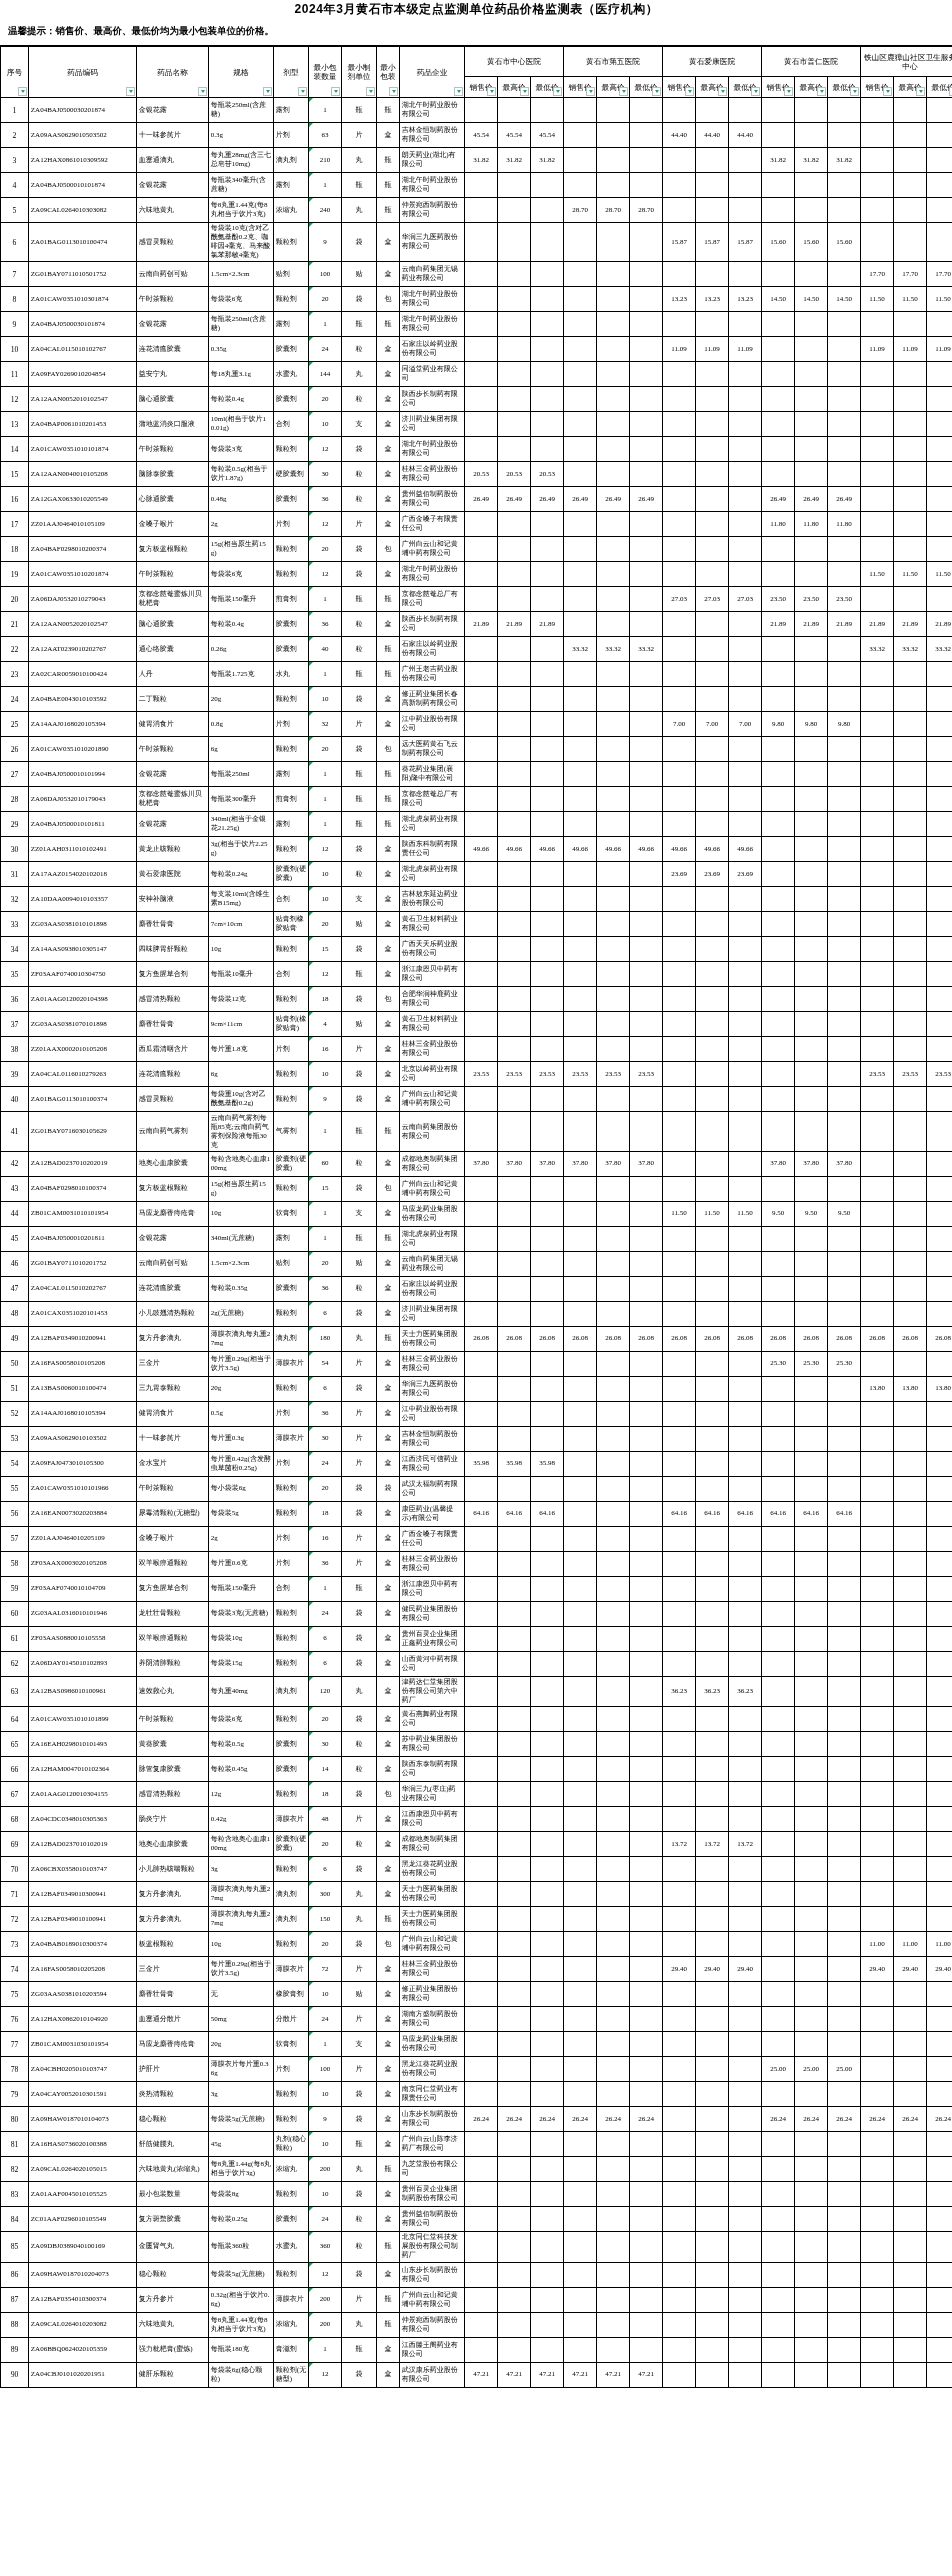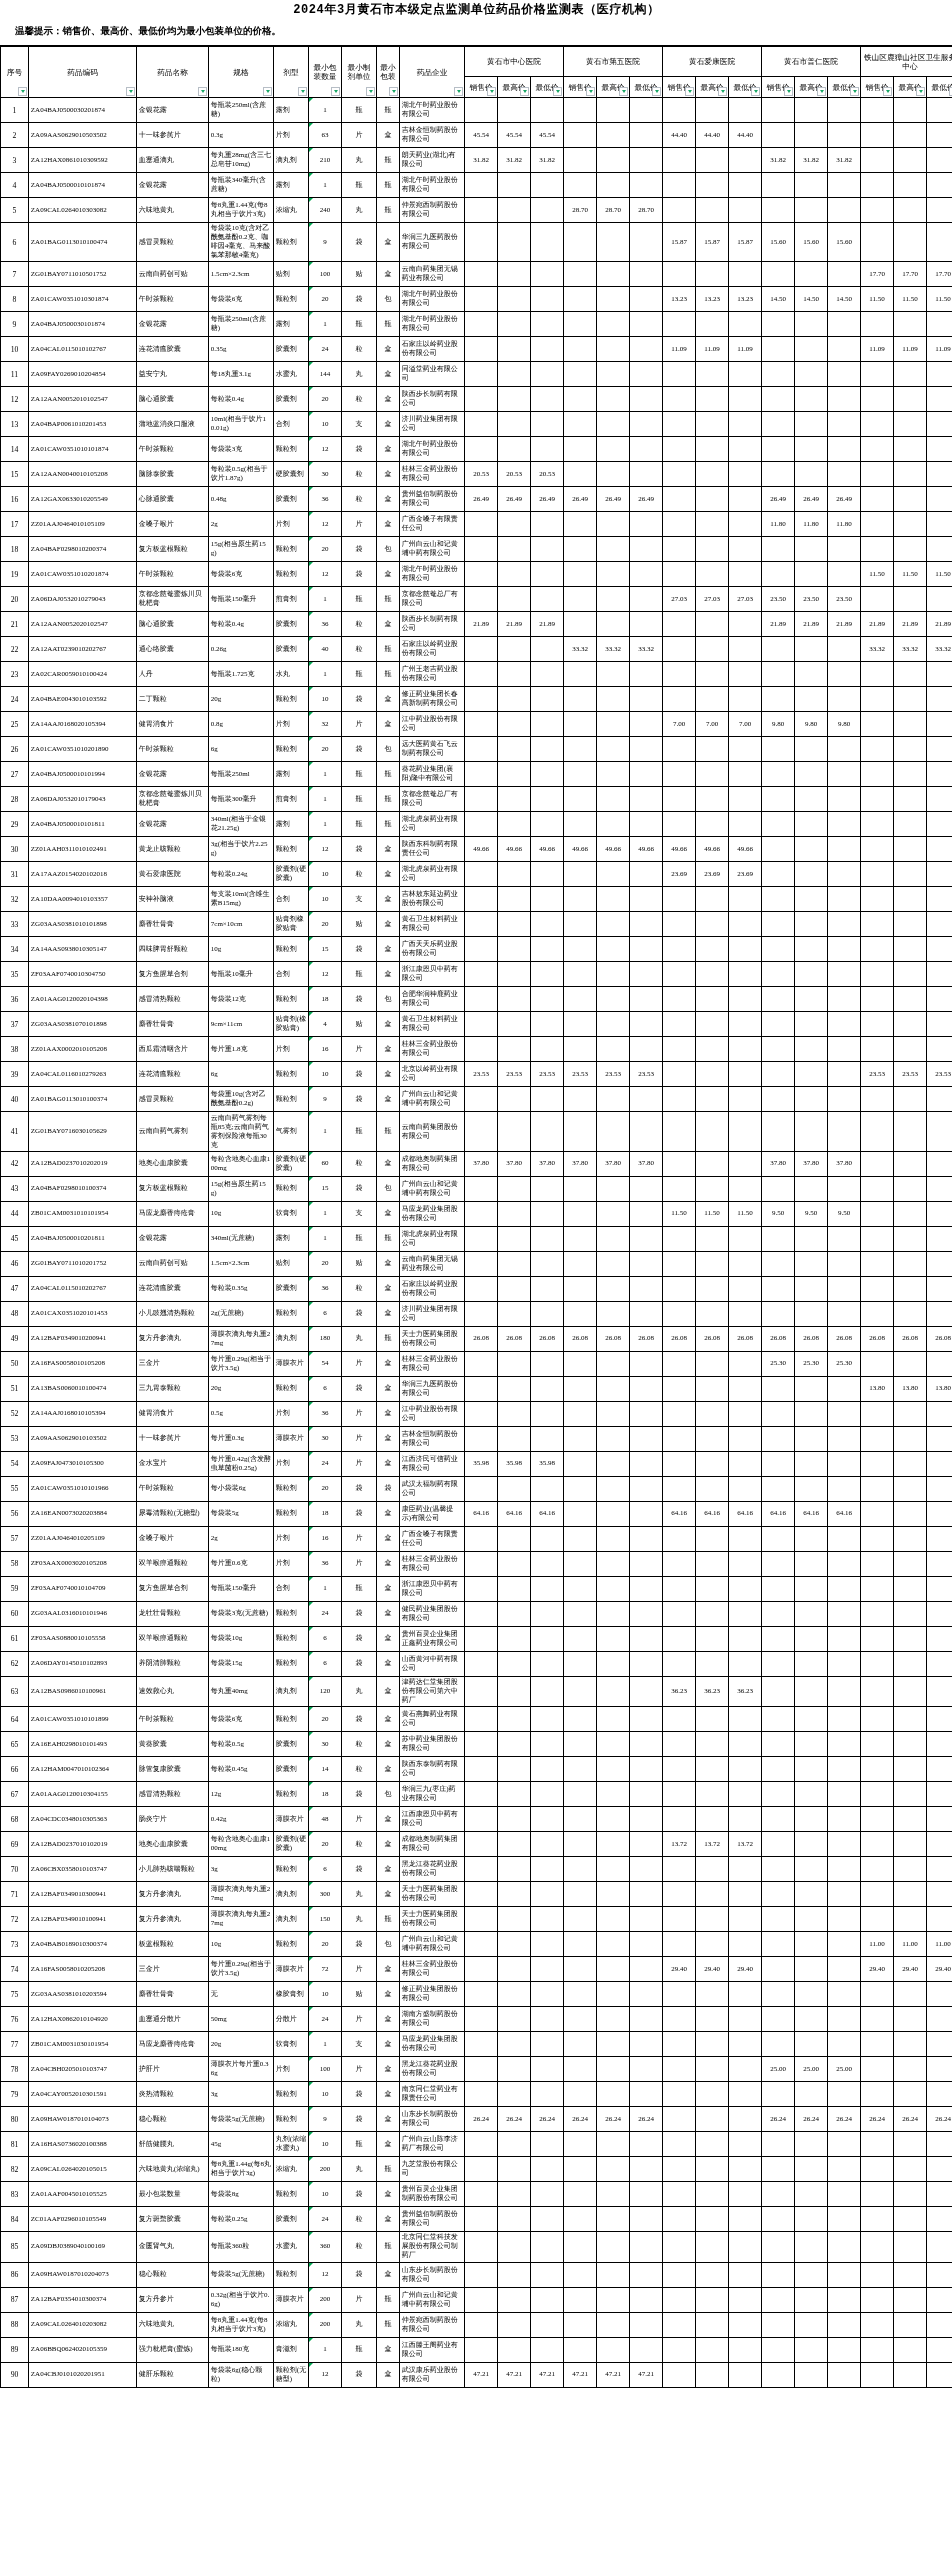--- a/index.html
+++ b/index.html
@@ -1,20 +1,20 @@
 <!DOCTYPE html>
 <html style="font-size:9.5px"><head>
 <meta charset="utf-8">
 <style>
   html,body{margin:0;padding:0;background:#fff;}
   body{width:953px;font-family:"Liberation Sans",sans-serif;color:#000;}
   .title-row{height:18px;display:flex;align-items:center;justify-content:center;
-    font-family:Liberation Mono, monospace;font-weight:bold;font-size:12px;letter-spacing:0.6px;}
+    font-family:Liberation Sans, sans-serif;font-weight:bold;font-size:12px;letter-spacing:0.6px;}
   .note-row{height:28px;display:flex;align-items:center;font-weight:bold;font-size:9.5px;
-    padding-left:15px;border-bottom:0.6px solid #000;box-sizing:border-box;}
+    padding-left:8px;border-bottom:0.6px solid #000;box-sizing:border-box;}
   table{border-collapse:collapse;table-layout:fixed;width:952px;}
   th,td{border:0.6px solid #000;font-weight:normal;font-size:7px;line-height:9px;
     padding:1.2px 1.8px;vertical-align:middle;position:relative;word-break:break-all;
     font-family:"Liberation Serif",serif;background:#fff;box-sizing:border-box;}
   thead th{text-align:center;font-size:7.7px;}
   thead tr.h1 th{height:30px;}
   thead tr.h2 th{height:21px;}
   tbody td{height:25px;}
   td.c-num,td.c-qty,td.c-unit,td.c-pkg,td.c-price{text-align:center;}
   td.c-code,td.c-name,td.c-spec,td.c-form,td.c-co{text-align:left;}
@@ -2224,21 +2224,21 @@
         <td class="c-price">26.24</td>
         <td class="c-price">26.24</td>
         <td class="c-price">26.24</td>
         <td class="c-price">26.24</td>
       </tr>
       <tr>
         <td class="c-num">81</td>
         <td class="c-code">ZA16HAS0736020100388</td>
         <td class="c-name">舒筋健腰丸</td>
         <td class="c-spec">45g</td>
-        <td class="c-form">丸剂(浓缩水蜜丸)</td>
+        <td class="c-form">丸剂(稳心颗粒)</td>
         <td class="c-qty">10</td>
         <td class="c-unit">瓶</td>
         <td class="c-pkg">盒</td>
         <td class="c-co">广州白云山陈李济药厂有限公司</td>
         <td class="c-price"></td>
         <td class="c-price"></td>
         <td class="c-price"></td>
         <td class="c-price"></td>
         <td class="c-price"></td>
         <td class="c-price"></td>

